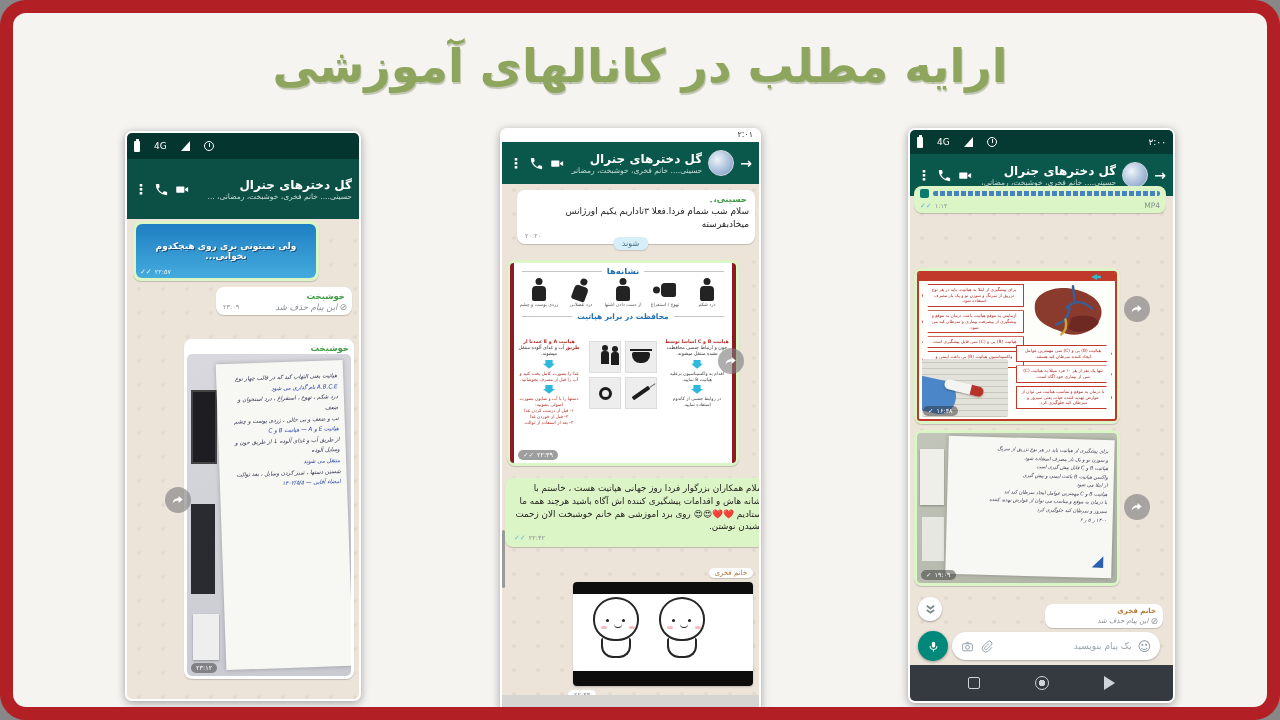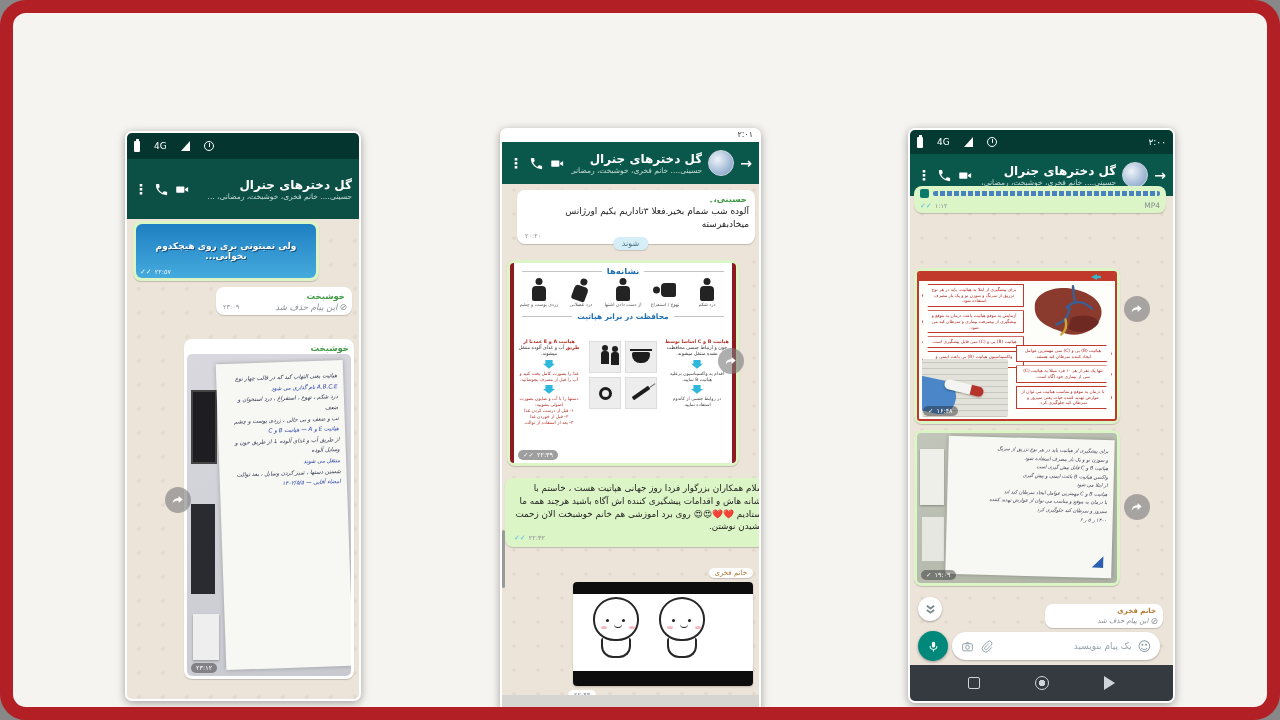--- a/index.html
+++ b/index.html
@@ -161,20 +161,21 @@
   .micbtn svg{width:13px;height:13px;fill:#fff;}
   .navbar{position:absolute;left:0;right:0;top:535px;bottom:0;background:#343a40;display:flex;align-items:center;justify-content:space-around;padding:0 30px;}
   .nsq{width:12px;height:12px;border:1.8px solid #cfd4d8;border-radius:2px;}
   .ncirc{width:14px;height:14px;border:1.8px solid #cfd4d8;border-radius:50%;background:radial-gradient(circle,#cfd4d8 35%,transparent 40%);}
   .ntri{width:0;height:0;border-top:7px solid transparent;border-bottom:7px solid transparent;border-left:11px solid #cfd4d8;}
 </style>
 </head>
 <body>
 
 <div class="slide">
+  <div class="title">ارایه مطلب در کانالهای آموزشی</div>
 
   <div class="ph" id="p1">
     <div class="sbar">
       <span class="batt"></span>
       <span>4G</span>
       <span class="sig"></span>
       <span class="alarm"></span>
     </div>
     <div class="appbar">
       <div class="htxt">
@@ -256,21 +257,21 @@
           <path d="M3 7h11a1 1 0 0 1 1 1v8a1 1 0 0 1-1 1H3a1 1 0 0 1-1-1V8a1 1 0 0 1 1-1zm13 4 5-3v8l-5-3z"></path>
         </svg>
       <svg class="abicon" viewBox="0 0 24 24">
           <path d="M6.6 10.8a15 15 0 0 0 6.6 6.6l2.2-2.2a1 1 0 0 1 1-.25c1.1.37 2.3.57 3.6.57a1 1 0 0 1 1 1V20a1 1 0 0 1-1 1A17 17 0 0 1 3 4a1 1 0 0 1 1-1h3.5a1 1 0 0 1 1 1c0 1.25.2 2.45.57 3.57a1 1 0 0 1-.25 1z"></path>
         </svg>
       <span class="menu3">⋮</span>
     </div>
 
     <div class="bub in m21">
       <div class="sender">حسینی،۔</div>
-      <div class="msgtxt">آلوده شب شمام بخیر.فعلا ۳تاداریم یکیم اورژانس میخادبفرسته</div>
+      <div class="msgtxt">سلام شب شمام فردا.فعلا ۳تاداریم یکیم اورژانس میخادبفرسته</div>
       <div class="trow">
           <span>۲۰:۲۰</span>
         </div>
     </div>
 
     <div class="datechip">شوند</div>
 
     <div class="bub out m22">
       <div class="info1">
         <div class="igtitle">

